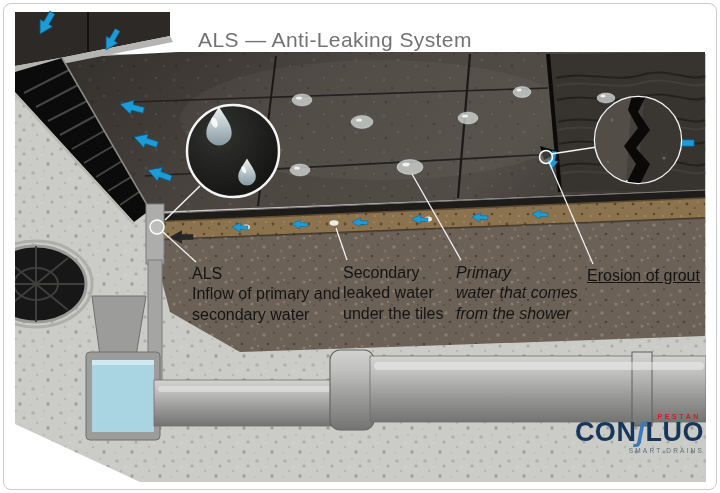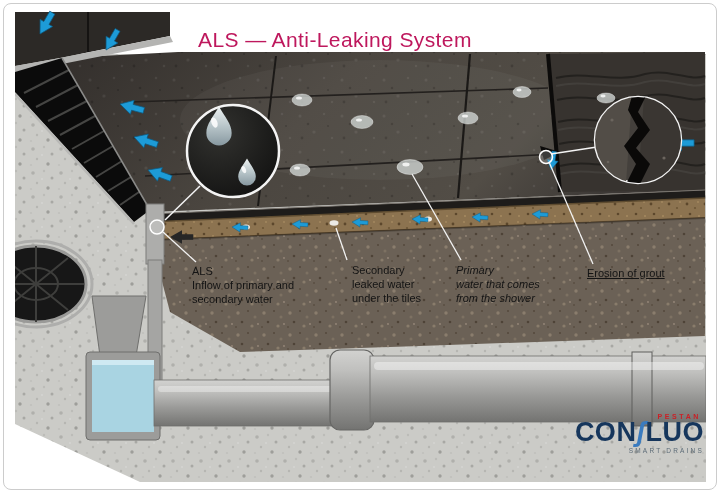--- a/index.html
+++ b/index.html
@@ -3,29 +3,29 @@
 <meta charset="utf-8">
 <style>
   html,body{margin:0;padding:0;}
   body{
     width:720px;height:493px;position:relative;overflow:hidden;
     background:#ffffff;font-family:"Liberation Sans", sans-serif;
   }
   .frame{position:absolute;inset:3px;border:1px solid #cccccc;border-radius:8px;pointer-events:none;}
   #scene{position:absolute;left:0;top:0;}
   .title{
-    position:absolute;left:198px;top:28px;font-size:21px;color:#be185d;
+    position:absolute;left:198px;top:28px;font-size:21px;color:#737373;
     letter-spacing:0.4px;
   }
   .diagram-label{
-    position:absolute;font-size:11px;line-height:1.28;color:#141414;
+    position:absolute;font-size:16px;line-height:1.28;color:#141414;
     white-space:pre-line;
   }
   #label-als{left:192px;top:264px;}
-  #label-secondary{left:343px;top:263px;margin-left:9px;}
+  #label-secondary{left:343px;top:263px;}
   #label-primary{left:456px;top:263px;font-style:italic;}
   #label-erosion{left:587px;top:266px;text-decoration:underline;}
   .logo{position:absolute;right:16px;top:413px;text-align:right;}
   .logo-top{color:#cb2026;font-size:7px;font-weight:bold;letter-spacing:2.6px;margin-right:3px;}
   .logo-name{color:#16365c;font-size:27px;font-weight:bold;letter-spacing:0.5px;line-height:0.95;}
   .logo-glyph{color:#3a7bbf;font-style:italic;}
   .logo-tagline{color:#5c6b77;font-size:6.5px;letter-spacing:2.2px;margin-top:1px;}
 </style>
 </head>
 <body>

